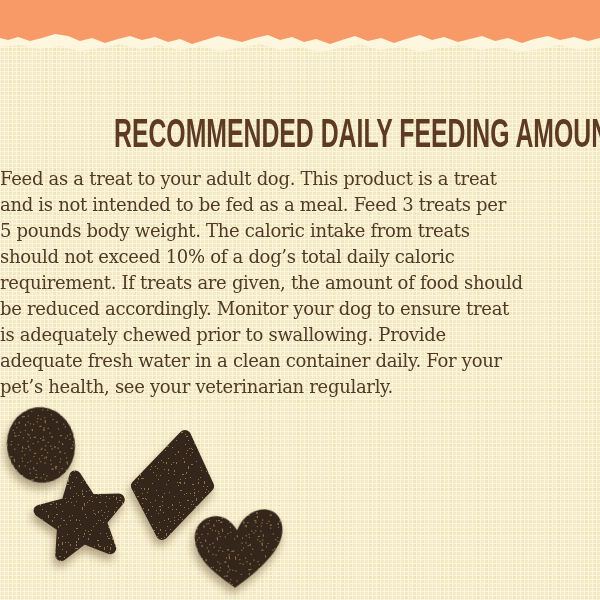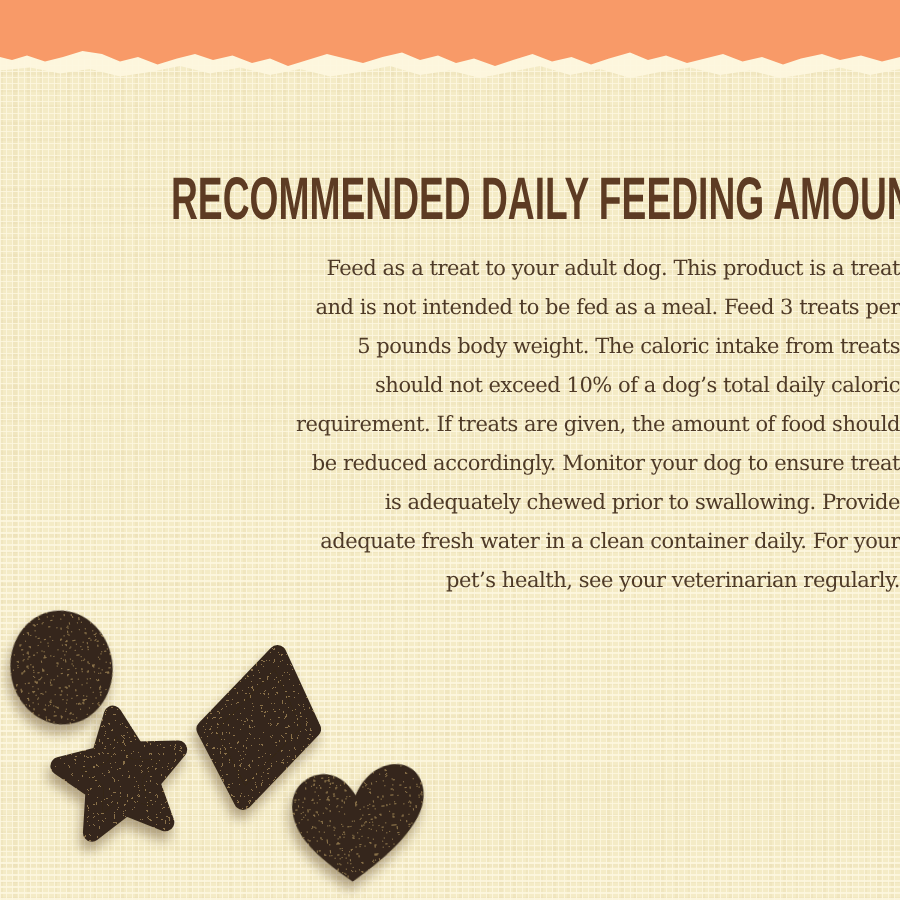--- a/index.html
+++ b/index.html
@@ -22,24 +22,24 @@
     font-family:"Liberation Sans", sans-serif;
     font-weight:bold;
     font-size:40px;line-height:40px;
     letter-spacing:0px;
     color:#5d3b23;
     transform:scaleX(0.62);
     transform-origin:50% 50%;
   }
   .feeding-text{
     position:absolute;top:166px;left:0;width:600px;margin:0;
-    text-align:right;
+    text-align:left;
     white-space:pre;
     font-family:"DejaVu Serif", serif;
-    font-size:14px;line-height:26px;
+    font-size:18px;line-height:26px;
     letter-spacing:-0.3px;
     color:#4e3a27;
   }
   .treats-photo{position:absolute;left:0;top:398px;width:300px;height:202px;display:block;}
   .treat-shadow{filter:drop-shadow(-2px 6px 4px rgba(95,72,40,0.45));}
 </style>
 </head>
 <body>
 
 <div class="page">

